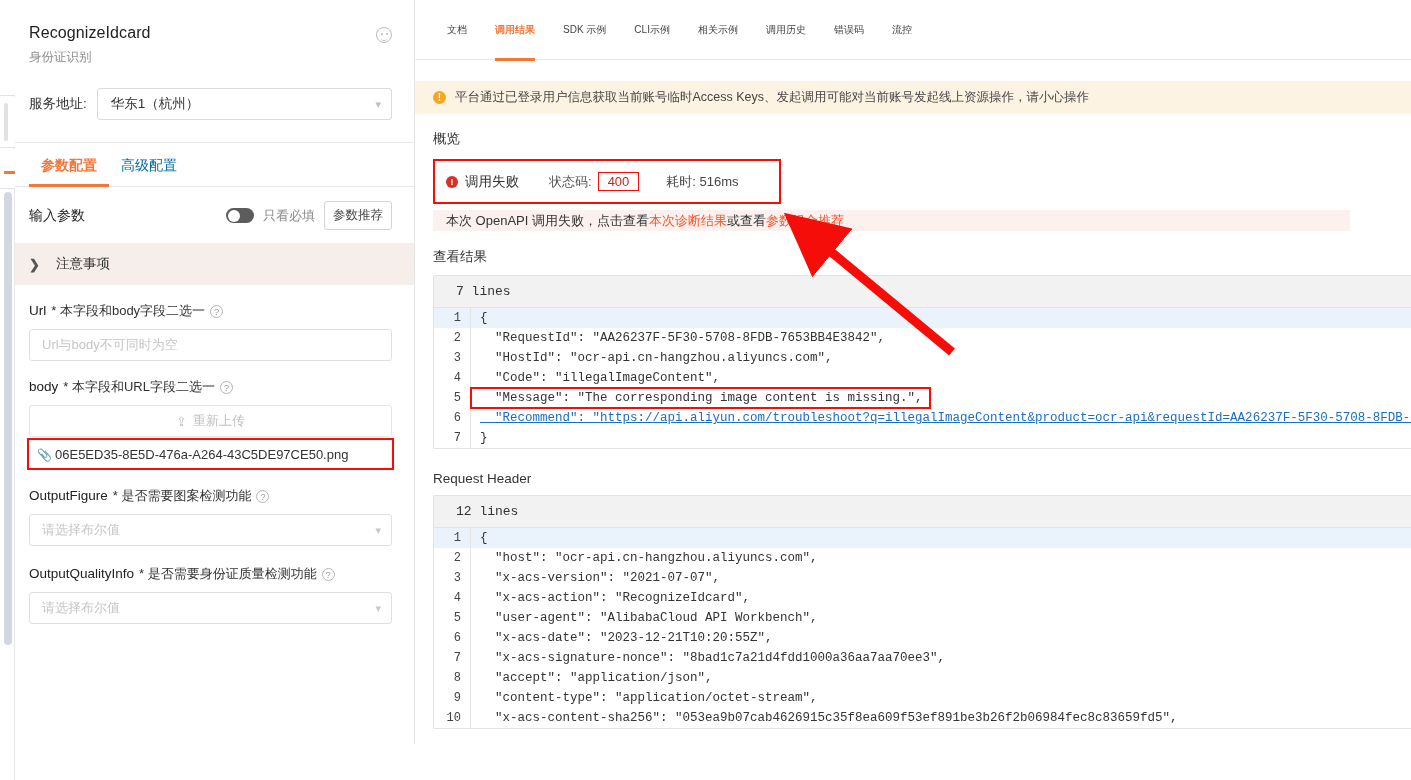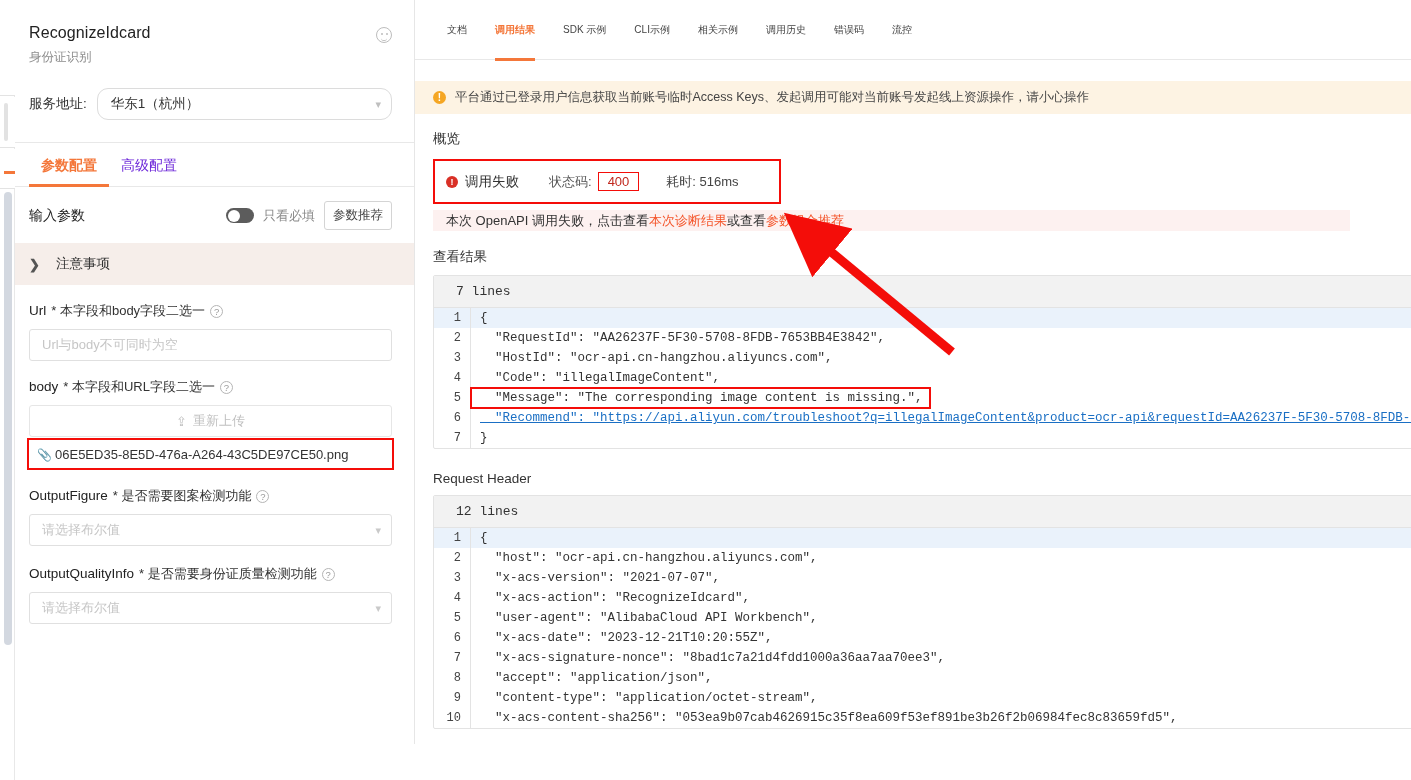--- a/index.html
+++ b/index.html
@@ -29,30 +29,30 @@
   .lp-title-row { display:flex; align-items:flex-start; justify-content:space-between; }
   .lp-title { font-size: 16px; color:#222; letter-spacing:.1px; }
   .lp-sub { font-size: 12.5px; color:#8c8c8c; margin-top: 7px; }
   .smiley { width:16px; height:16px; border:1px solid #bdbdbd; border-radius:50%; position:relative; flex:0 0 16px; margin-top:3px;}
   .smiley::before { content:""; position:absolute; left:3.5px; top:4.5px; width:2px; height:2px; border-radius:50%; background:#bdbdbd; box-shadow:5px 0 0 #bdbdbd;}
   .smiley::after { content:""; position:absolute; left:4px; top:9px; width:6px; height:3px; border-bottom:1.4px solid #bdbdbd; border-radius:0 0 6px 6px;}
 
   .region-row { display:flex; align-items:center; margin: 22px 22px 0 14px; }
   .region-label { font-size:13.5px; color:#333; margin-right: 10px; white-space:nowrap; }
   .select-box {
-    flex:1; height: 32px; border:1px solid #dcdcdc; border-radius:11px; background:#fff;
+    flex:1; height: 32px; border:1px solid #dcdcdc; border-radius:3px; background:#fff;
     display:flex; align-items:center; padding: 0 10px 0 13px; font-size:13.5px; color:#333;
     position:relative;
   }
   .select-box .caret { margin-left:auto; color:#bfbfbf; font-size: 11px; }
 
   .lp-divider { height:1px; background:#e8e8e8; margin-top: 22px; }
 
   .tabs-sub { display:flex; padding: 0 0 0 14px; border-bottom:1px solid #e8e8e8; }
-  .tab-sub { font-size:14px; color:#6d28d9; padding: 14px 12px 11px; position:relative; cursor:pointer;}
+  .tab-sub { font-size:14px; color:#0369a1; padding: 14px 12px 11px; position:relative; cursor:pointer;}
   .tab-sub.active { color:#f4773a; font-weight:700; }
   .tab-sub.active::after { content:""; position:absolute; left:0; right:0; bottom:-1px; height:3px; background:#f4773a; }
 
   .inputparams-row { display:flex; align-items:center; padding: 14px 22px 13px 14px; }
   .ip-title { font-size:14px; color:#222; }
   .ip-right { margin-left:auto; display:flex; align-items:center; gap:9px;}
   .switch { width:28px; height:15px; border-radius:8px; background:#5c5c5c; position:relative; }
   .switch::after { content:""; position:absolute; left:1.5px; top:1.5px; width:12px; height:12px; border-radius:50%; background:#fff;}
   .switch-label { font-size:13px; color:#8a8a8a; }
   .btn-outline { border:1px solid #d4d4d4; border-radius:3px; background:#fff; font-size:12.5px; color:#444; padding:5px 8px; cursor:pointer; font-family:inherit;}

